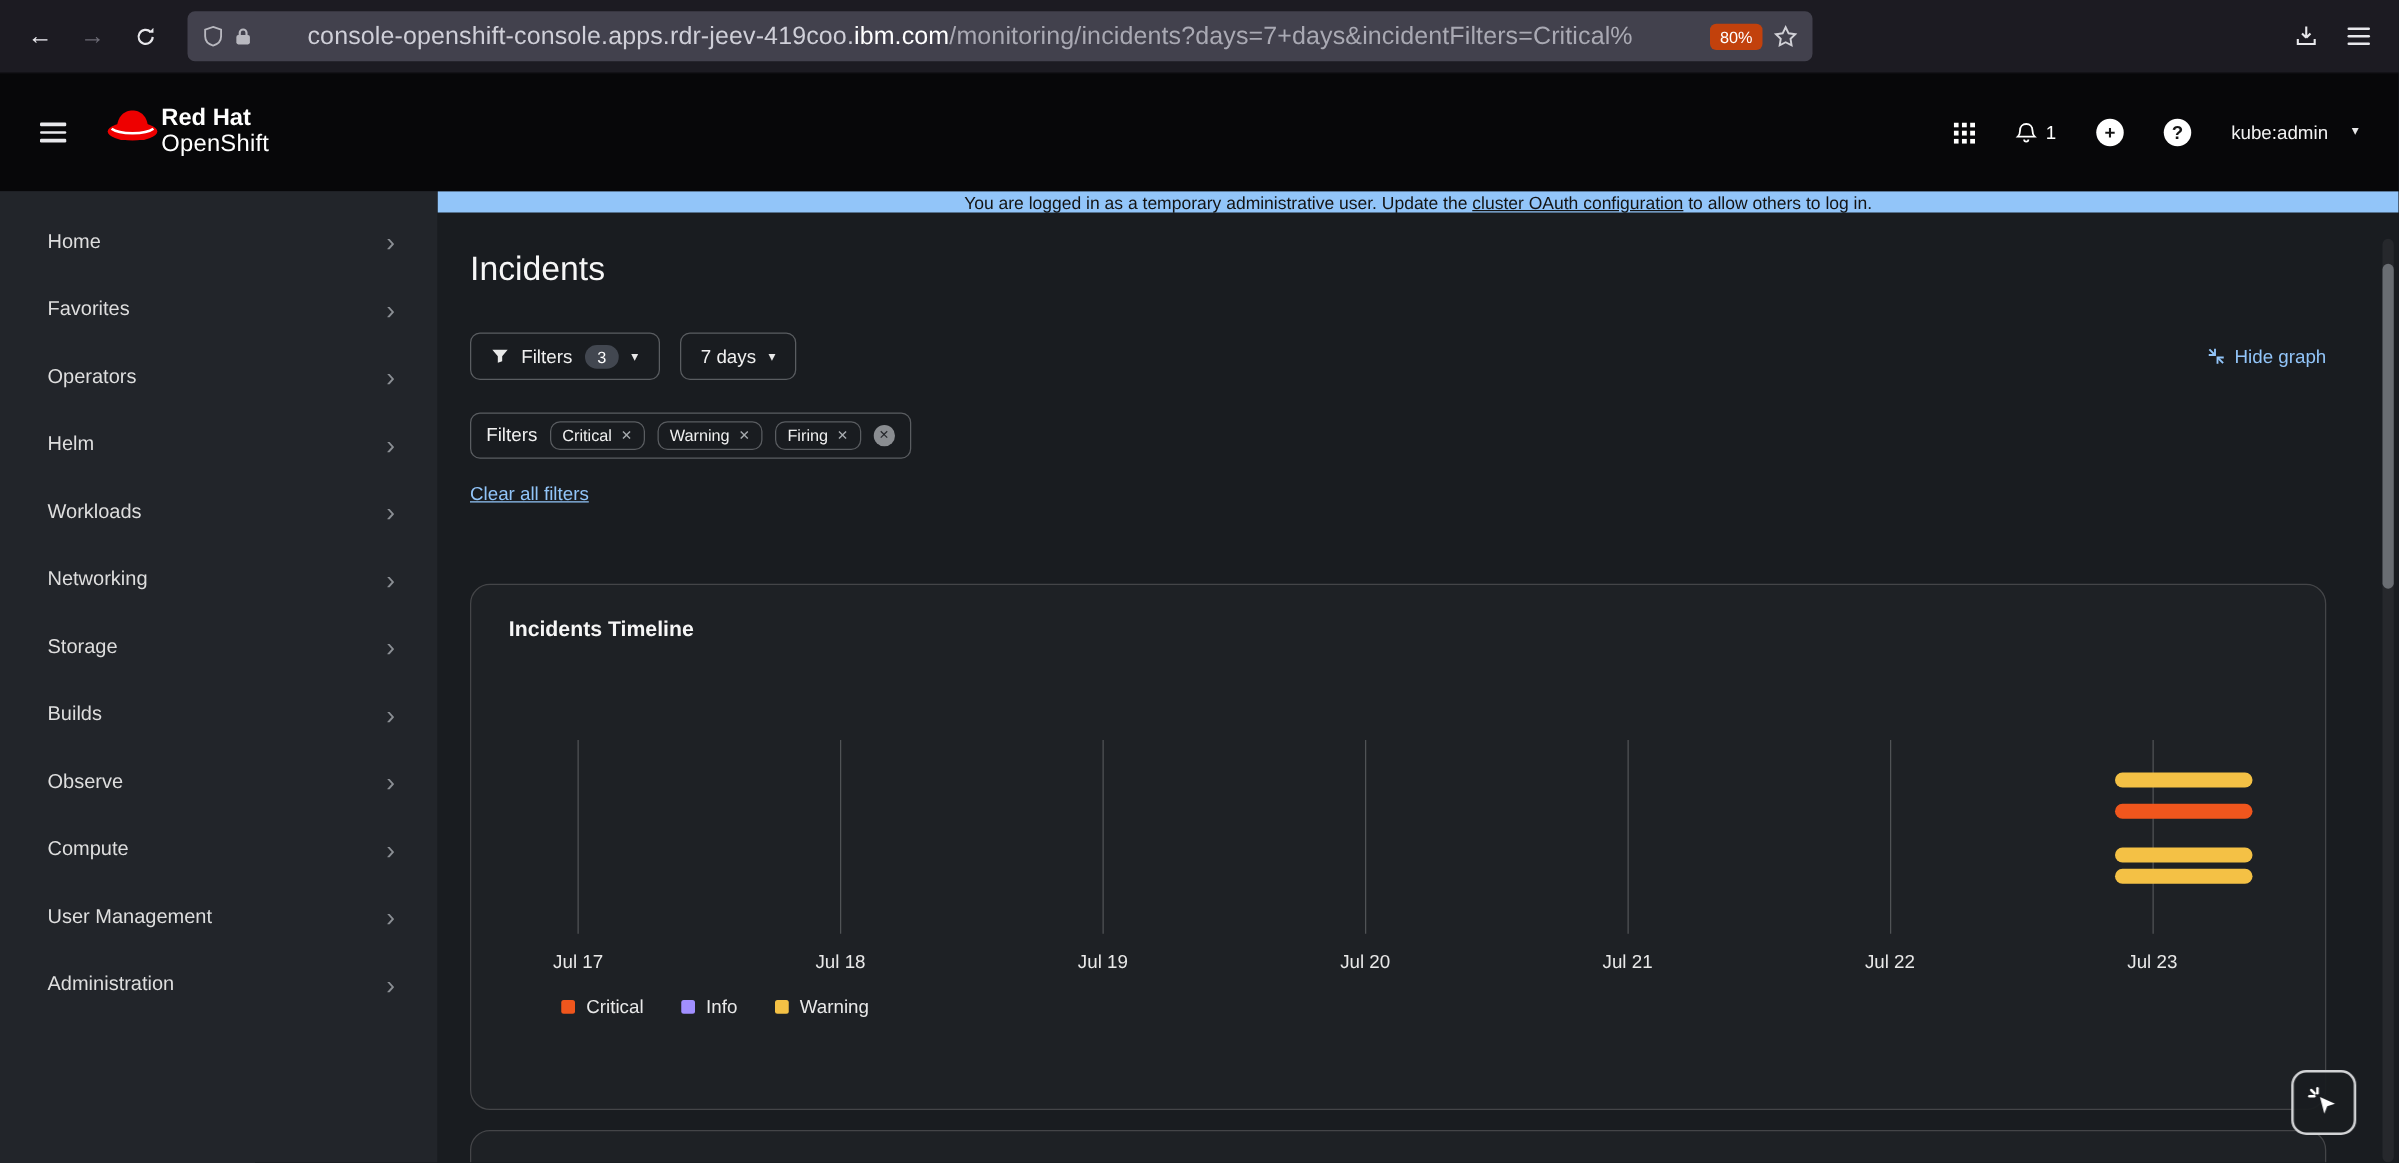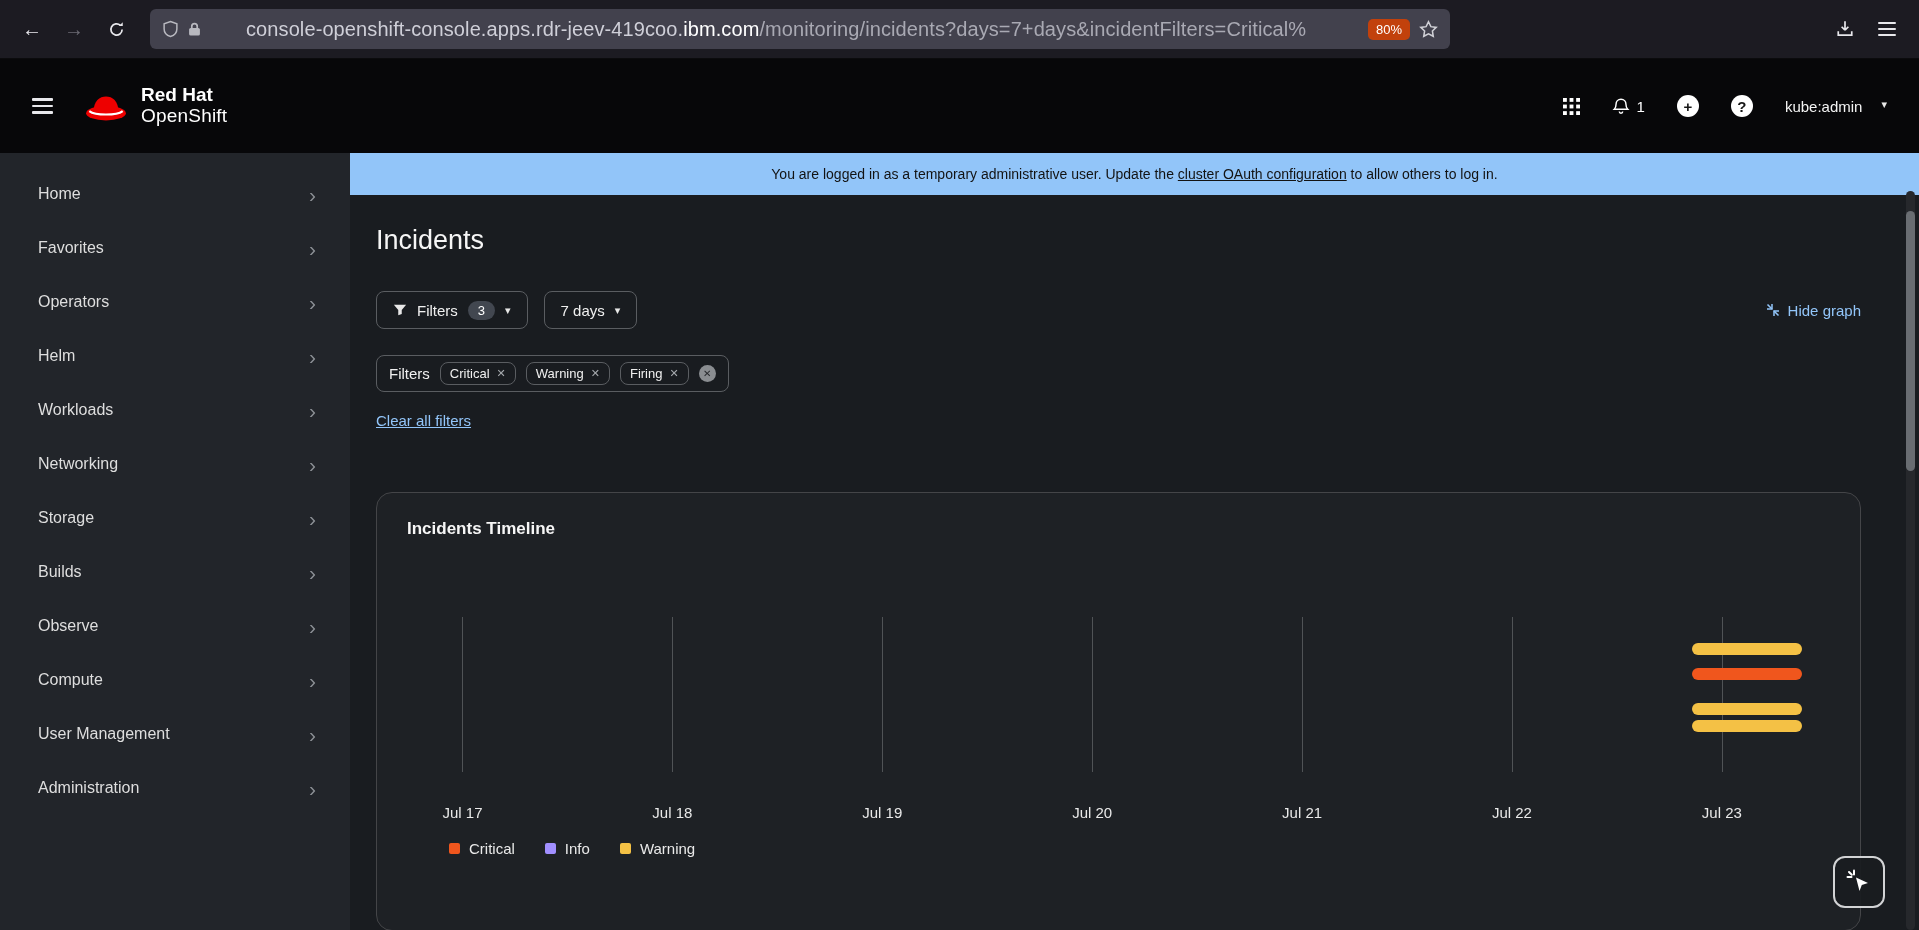--- a/index.html
+++ b/index.html
@@ -38,21 +38,21 @@
   .chrome-spacer { flex:1 1 auto; }
   .burger { display:flex; flex-direction:column; gap:4px; }
   .burger span { display:block; width:18px; height:2px; background:#e8e8ec; border-radius:1px; }
 
   
   .masthead {
     height:94px; background:#070709; display:flex; align-items:center; padding:0 32px;
   }
   .mast-burger { margin-right:30px; cursor:pointer; }
   .mast-burger span { width:21px; height:2.5px; }
-  .brand { display:flex; align-items:flex-end; gap:12px; }
+  .brand { display:flex; align-items:flex-start; gap:0; }
   .brand-text { line-height:1.1; font-size:19px; color:#fff; }
   .brand-l1 { font-weight:700; }
   .brand-l2 { font-weight:400; letter-spacing:.2px; }
   .mast-right { margin-left:auto; display:flex; align-items:center; gap:32px; }
   .mast-icon { display:flex; align-items:center; gap:7px; color:#fff; font-size:15px; cursor:pointer; }
   .circle-icon {
     width:22px; height:22px; border-radius:50%; background:#fff; color:#151515;
     display:flex; align-items:center; justify-content:center; font-size:15px; font-weight:700;
   }
   .user-menu { display:flex; align-items:flex-start; gap:19px; color:#f3f3f3; font-size:15px; cursor:pointer; }
@@ -64,21 +64,21 @@
   .nav-item {
     height:54px; display:flex; align-items:center; justify-content:space-between;
     padding:0 34px 0 38px; font-size:16px; color:#dedede; cursor:pointer;
   }
   .nav-chev { font-size:21px; color:#8b8f94; line-height:1; }
 
   .main { flex:1 1 auto; position:relative; background:#191c20; overflow:hidden; }
 
   
   .banner {
-    height:42px; background:#92c5f9; color:#131313; font-size:14px;
+    height:17px; background:#92c5f9; color:#131313; font-size:14px;
     display:flex; align-items:center; justify-content:center; white-space:pre;
   }
   .banner a { color:#131313; text-decoration:underline; cursor:pointer; }
 
   .inner { padding:28px 58px 0 26px; }
   h1.page-title { margin:0; font-size:27px; font-weight:500; color:#f6f6f6; line-height:34px; }
 
   
   .toolbar { display:flex; align-items:center; gap:16px; margin-top:34px; }
   .pf-btn {
@@ -114,21 +114,21 @@
 
   
   .card {
     margin-top:62px; border:1px solid #444548; border-radius:16px;
     background:#1e2125; padding:26px 30px 73px;
   }
   .card-title { font-size:17px; font-weight:700; color:#f6f6f6; }
   .plot { position:relative; height:155px; margin-top:78px; }
   .gridline { position:absolute; top:0; bottom:0; width:1px; background:#505356; }
   .bar { position:absolute; height:12px; border-radius:6px; cursor:pointer; }
-  .ticks { position:relative; height:20px; margin-top:32px; font-size:15px; color:#e9e9e9; }
+  .ticks { position:relative; height:20px; margin-top:14px; font-size:15px; color:#e9e9e9; }
   .tick-label { position:absolute; transform:translateX(-50%); white-space:nowrap; }
   .legend { display:flex; align-items:center; gap:30px; margin:16px 0 0 42px;
     font-size:15px; color:#e9e9e9; }
   .legend-item { display:flex; align-items:center; gap:9px; }
   .swatch { width:11px; height:11px; border-radius:2px; display:inline-block; }
 
   .card2 {
     margin-top:16px; height:300px; border:1px solid #444548; border-radius:16px;
     background:#1e2125;
   }

